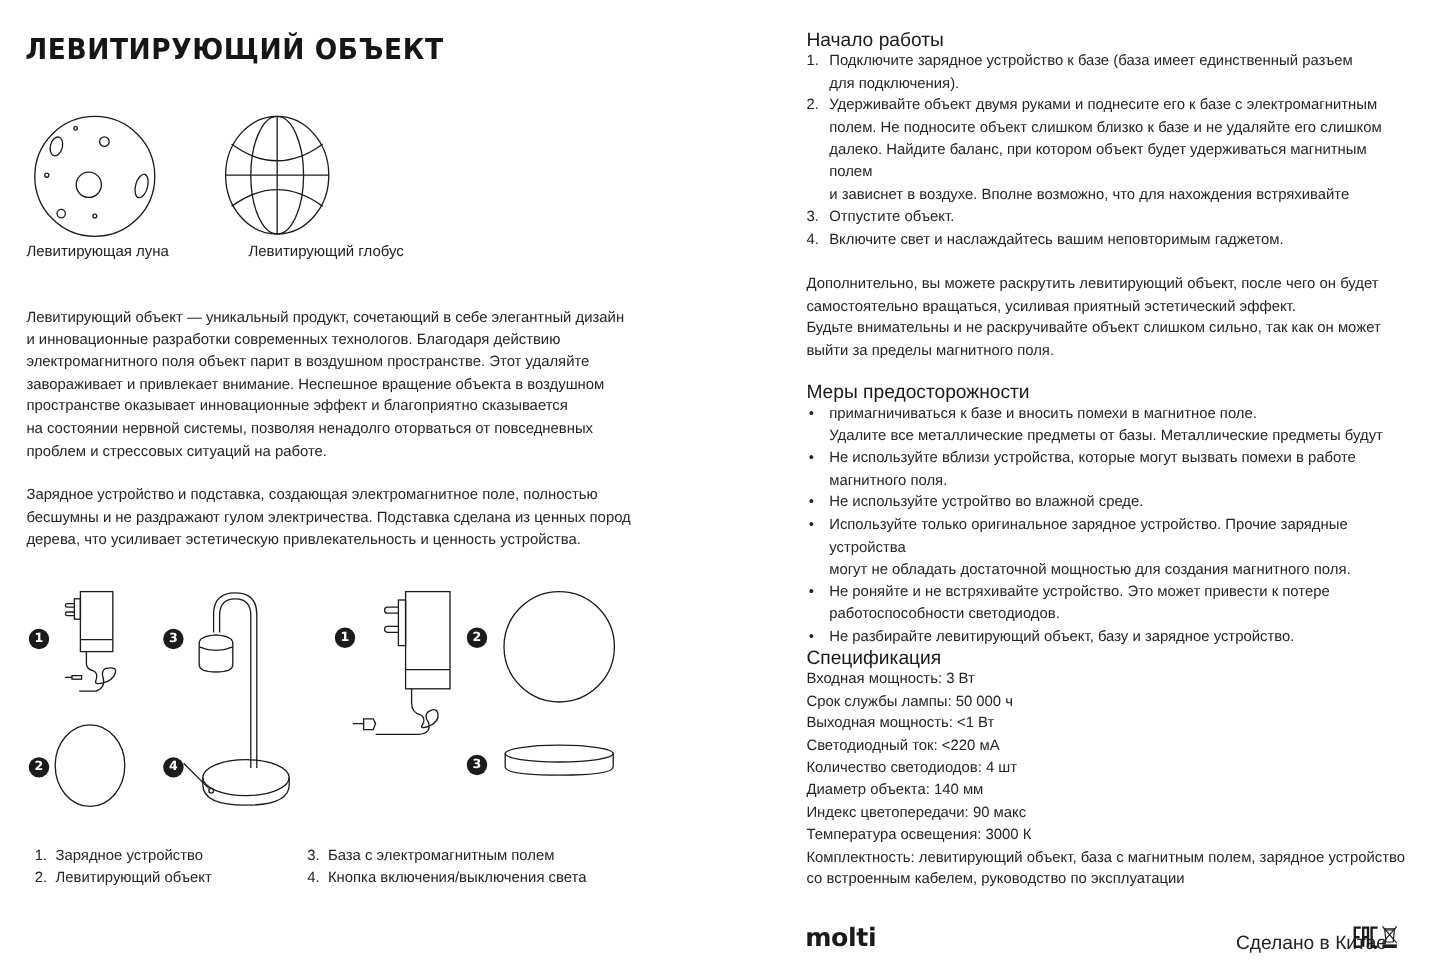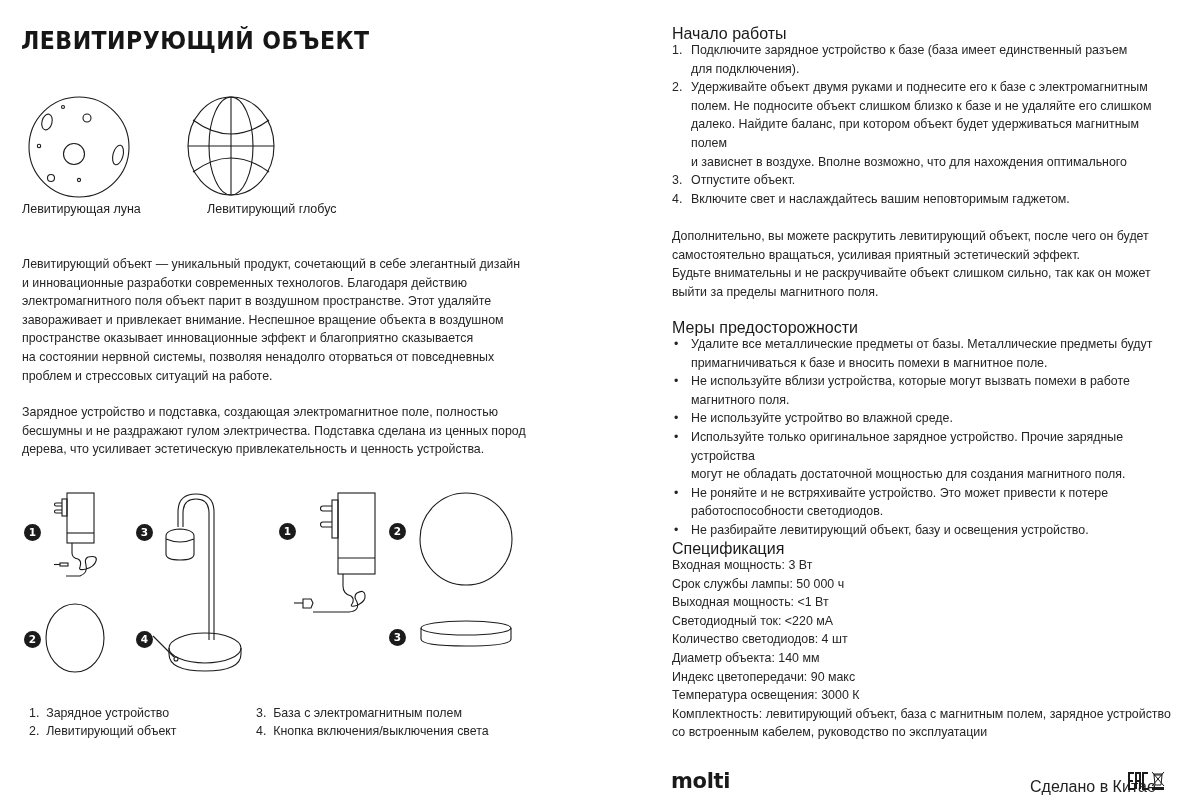--- a/index.html
+++ b/index.html
@@ -142,21 +142,21 @@
   <li>
       <span class="num">1.</span>
     <div>Подключите зарядное устройство к базе (база имеет единственный разъем</div>
     <div>для подключения).</div>
     </li>
   <li>
       <span class="num">2.</span>
     <div>Удерживайте объект двумя руками и поднесите его к базе с электромагнитным</div>
     <div>полем. Не подносите объект слишком близко к базе и не удаляйте его слишком</div>
     <div>далеко. Найдите баланс, при котором объект будет удерживаться магнитным полем</div>
-    <div>и зависнет в воздухе. Вполне возможно, что для нахождения оптимального</div>
+    <div>и зависнет в воздухе. Вполне возможно, что для нахождения встряхивайте</div>
     </li>
   <li>
       <span class="num">3.</span>
     <div>Отпустите объект.</div>
     </li>
   <li>
       <span class="num">4.</span>
     <div>Включите свет и наслаждайтесь вашим неповторимым гаджетом.</div>
     </li>
 </ol>
@@ -165,22 +165,22 @@
   <p>Дополнительно, вы можете раскрутить левитирующий объект, после чего он будет</p>
   <p>самостоятельно вращаться, усиливая приятный эстетический эффект.</p>
   <p>Будьте внимательны и не раскручивайте объект слишком сильно, так как он может</p>
   <p>выйти за пределы магнитного поля.</p>
 </div>
 
 <div class="abs h" style="left:672px;top:319px">Меры предосторожности</div>
 <ul class="abs ul" style="left:672px;top:335px;width:510px">
   <li>
       <span class="num">•</span>
+    <div>примагничиваться к базе и вносить помехи в магнитное поле.</div>
     <div>Удалите все металлические предметы от базы. Металлические предметы будут</div>
-    <div>примагничиваться к базе и вносить помехи в магнитное поле.</div>
     </li>
   <li>
       <span class="num">•</span>
     <div>Не используйте вблизи устройства, которые могут вызвать помехи в работе</div>
     <div>магнитного поля.</div>
     </li>
   <li>
       <span class="num">•</span>
     <div>Не используйте устройтво во влажной среде.</div>
     </li>
@@ -189,21 +189,21 @@
     <div>Используйте только оригинальное зарядное устройство. Прочие зарядные устройства</div>
     <div>могут не обладать достаточной мощностью для создания магнитного поля.</div>
     </li>
   <li>
       <span class="num">•</span>
     <div>Не роняйте и не встряхивайте устройство. Это может привести к потере</div>
     <div>работоспособности светодиодов.</div>
     </li>
   <li>
       <span class="num">•</span>
-    <div>Не разбирайте левитирующий объект, базу и освещения устройство.</div>
+    <div>Не разбирайте левитирующий объект, базу и зарядное устройство.</div>
     </li>
 </ul>
 
 <div class="abs h" style="left:672px;top:540px">Спецификация</div>
 <div class="abs para" style="left:672px;top:556px">
   <p>Входная мощность: 3 Вт</p>
   <p>Срок службы лампы: 50 000 ч</p>
   <p>Выходная мощность: &lt;1 Вт</p>
   <p>Светодиодный ток: &lt;220 мА</p>
   <p>Количество светодиодов: 4 шт</p>

